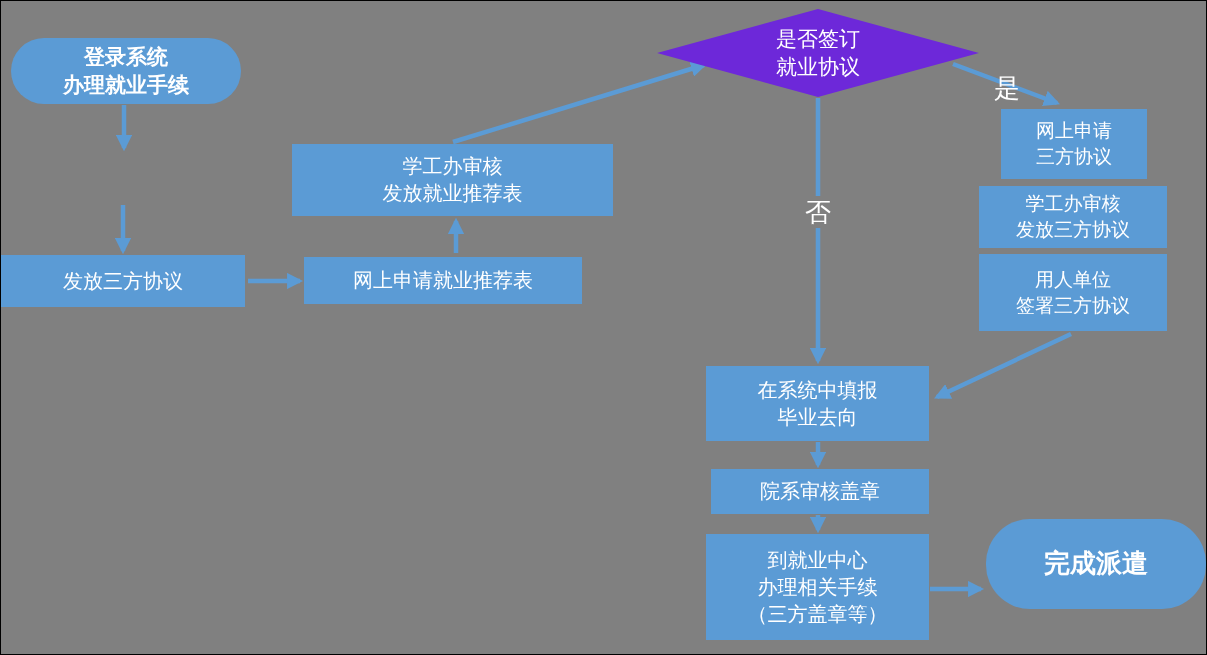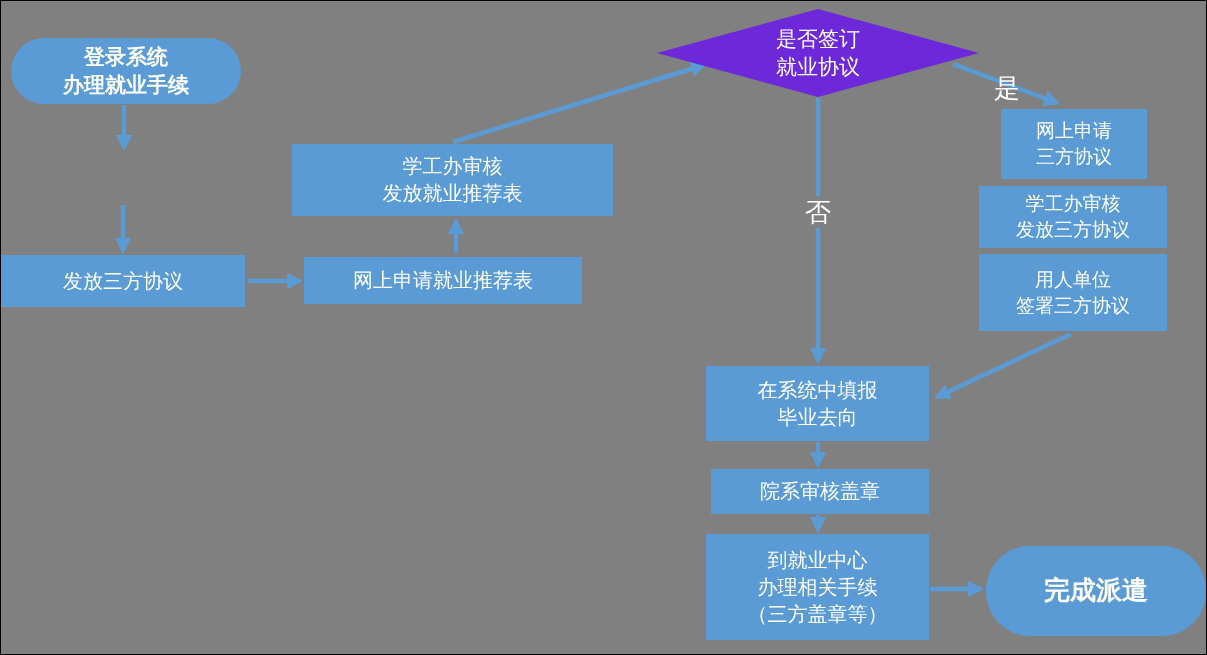--- a/index.html
+++ b/index.html
@@ -111,19 +111,19 @@
 
   <div class="node" style="left:705px; top:365px; width:223px; height:75px;">在系统中填报
 毕业去向</div>
 
   <div class="node" style="left:710px; top:468px; width:218px; height:45px;">院系审核盖章</div>
 
   <div class="node" style="left:705px; top:533px; width:223px; height:106px;">到就业中心
 办理相关手续
 （三方盖章等）</div>
 
-  <div class="node end" style="left:985px; top:545px; width:220px; height:90px;">完成派遣</div>
+  <div class="node end" style="left:985px; top:518px; width:220px; height:90px;">完成派遣</div>
 
   <div class="edge-label" style="left:993px; top:74px;">是</div>
 
   <div class="edge-label on-line" style="left:802px; top:195px;">否</div>
 
 </div>
 
 </body></html>

